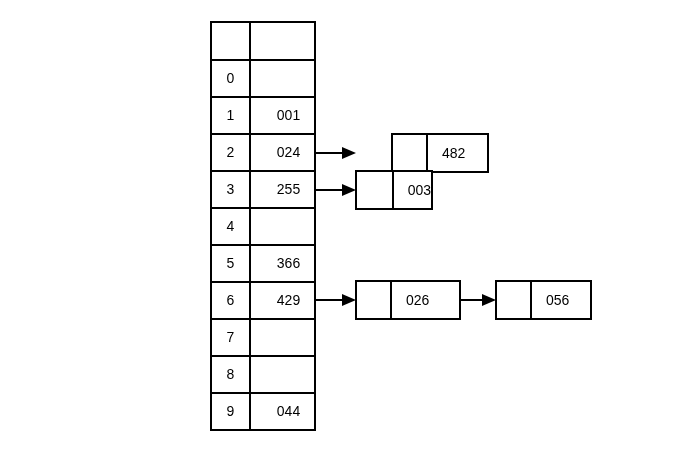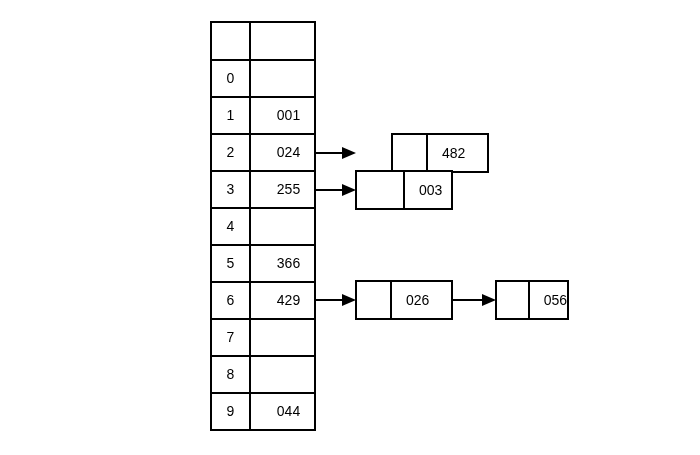--- a/index.html
+++ b/index.html
@@ -163,28 +163,28 @@
       <line x1="0" y1="6" x2="31" y2="6" stroke="#000000" stroke-width="2"></line>
       <polygon points="29,0 43,6 29,12" fill="#000000"></polygon>
     </svg>
   </div>
 
   <div class="node" style="left:355px; top:133px; width:98px;margin-left:36px;">
     <div class="node-ptr"></div>
     <div class="node-val">482</div>
   </div>
 
-  <div class="node" style="left:355px; top:170px; width:98px;padding-left:13px;">
+  <div class="node" style="left:355px; top:170px; width:78px;padding-left:13px;">
     <div class="node-ptr"></div>
     <div class="node-val">003</div>
   </div>
 
-  <div class="node" style="left:355px; top:280px; width:98px;">
+  <div class="node" style="left:355px; top:280px; width:106px;">
     <div class="node-ptr"></div>
     <div class="node-val">026</div>
   </div>
 
-  <div class="node" style="left:495px; top:280px; width:74px;">
+  <div class="node" style="left:495px; top:280px; width:97px;">
     <div class="node-ptr"></div>
     <div class="node-val">056</div>
   </div>
 
 </div>
 
 </body></html>

